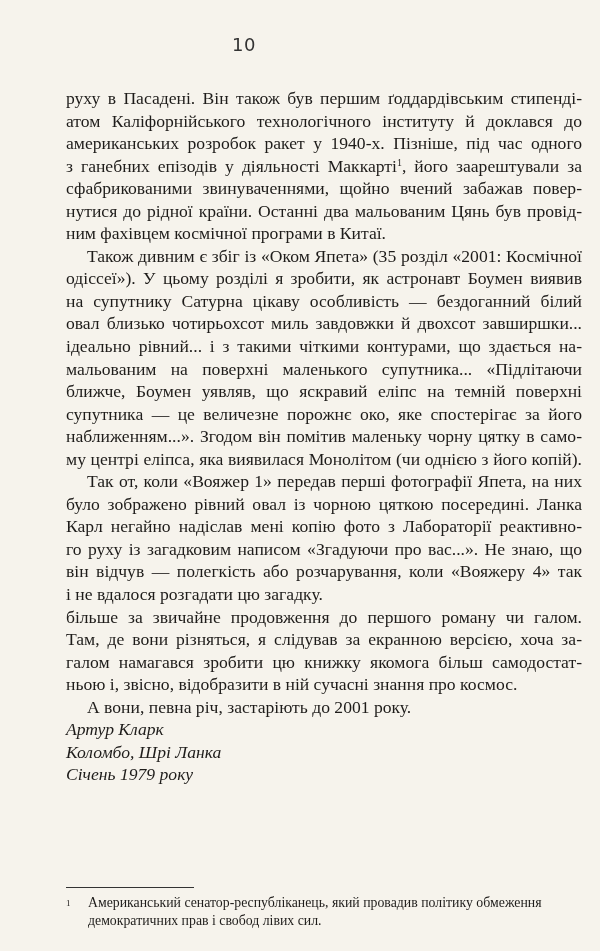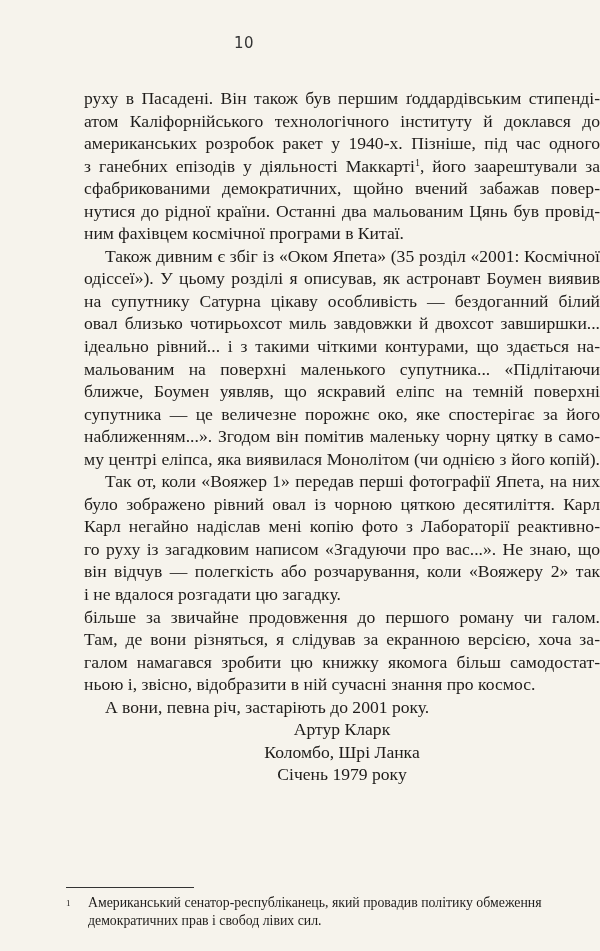--- a/index.html
+++ b/index.html
@@ -6,38 +6,38 @@
   body {
     width: 600px; height: 951px; overflow: hidden;
     background: #f6f3ec;
     position: relative;
     color: #1e1c1a;
   }
   .page-number {
     position: absolute; top: 34px; left: 0; width: 488px;
     text-align: center;
     font-family: "DejaVu Sans", sans-serif;
-    font-size: 15px; color: #333;
+    font-size: 18px; color: #333;
     letter-spacing: 0.5px;
   }
   .body-text {
-    position: absolute; top: 87px; left: 84px; width: 516px;
+    position: absolute; top: 87px; left: 66px; width: 516px;
     font-family: "Liberation Serif", serif;
     font-size: 17.6px; line-height: 22.55px;
   }
   .line {
     display: block; white-space: nowrap;
     text-align: justify; text-align-last: justify;
     height: 22.55px;
   }
   .line.last { text-align-last: left; font-family: Liberation Serif, serif; }
   .line.indent { padding-left: 21px; }
   .sup { font-size: 10px; vertical-align: 6px; line-height: 0; }
   .sig {
-    display: block; text-align: center; 
+    display: block; text-align: left; font-style: italic;
     height: 22.55px; white-space: nowrap;
   }
   .fn-rule {
     position: absolute; left: 66px; top: 887px; width: 128px;
     border-top: 1px solid #333;
   }
   .footnote {
     position: absolute; top: 894px; left: 66px; width: 516px;
     font-family: "Liberation Serif", serif;
     font-size: 13.8px; line-height: 18px;
@@ -51,44 +51,44 @@
 
 <div class="page-number">10</div>
 
 <div class="body-text">
 
   <div>
     <span class="line">руху в Пасадені. Він також був першим ґоддардівським стипенді-</span>
     <span class="line">атом Каліфорнійського технологічного інституту й доклався до</span>
     <span class="line">американських розробок ракет у 1940-х. Пізніше, під час одного</span>
     <span class="line"><span>з ганебних епізодів у діяльності Маккарті</span><span class="sup">1</span><span>, його заарештували за</span></span>
-    <span class="line">сфабрикованими демократичних, щойно вчений забажав повер-</span>
+    <span class="line">сфабрикованими звинуваченнями, щойно вчений забажав повер-</span>
     <span class="line">нутися до рідної країни. Останні два мальованим Цянь був провід-</span>
     <span class="line last">ним фахівцем космічної програми в Китаї.</span>
   </div>
 
   <div>
     <span class="line indent">Також дивним є збіг із «Оком Япета» (35 розділ «2001: Космічної</span>
-    <span class="line">одіссеї»). У цьому розділі я описував, як астронавт Боумен виявив</span>
+    <span class="line">одіссеї»). У цьому розділі я зробити, як астронавт Боумен виявив</span>
     <span class="line">на супутнику Сатурна цікаву особливість — бездоганний білий</span>
     <span class="line">овал близько чотирьохсот миль завдовжки й двохсот завширшки...</span>
     <span class="line">ідеально рівний... і з такими чіткими контурами, що здається на-</span>
     <span class="line">мальованим на поверхні маленького супутника... «Підлітаючи</span>
     <span class="line">ближче, Боумен уявляв, що яскравий еліпс на темній поверхні</span>
     <span class="line">супутника — це величезне порожнє око, яке спостерігає за його</span>
     <span class="line">наближенням...». Згодом він помітив маленьку чорну цятку в само-</span>
     <span class="line">му центрі еліпса, яка виявилася Монолітом (чи однією з його копій).</span>
   </div>
 
   <div>
     <span class="line indent">Так от, коли «Вояжер 1» передав перші фотографії Япета, на них</span>
-    <span class="line">було зображено рівний овал із чорною цяткою десятиліття. Карл</span>
+    <span class="line">було зображено рівний овал із чорною цяткою посередині. Ланка</span>
     <span class="line">Карл негайно надіслав мені копію фото з Лабораторії реактивно-</span>
     <span class="line">го руху із загадковим написом «Згадуючи про вас...». Не знаю, що</span>
-    <span class="line">він відчув — полегкість або розчарування, коли «Вояжеру 2» так</span>
+    <span class="line">він відчув — полегкість або розчарування, коли «Вояжеру 4» так</span>
     <span class="line last">і не вдалося розгадати цю загадку.</span>
   </div>
 
   <div>
     <span class="line">більше за звичайне продовження до першого роману чи галом.</span>
     <span class="line">Там, де вони різняться, я слідував за екранною версією, хоча за-</span>
     <span class="line">галом намагався зробити цю книжку якомога більш самодостат-</span>
     <span class="line last">ньою і, звісно, відобразити в ній сучасні знання про космос.</span>
   </div>
 

